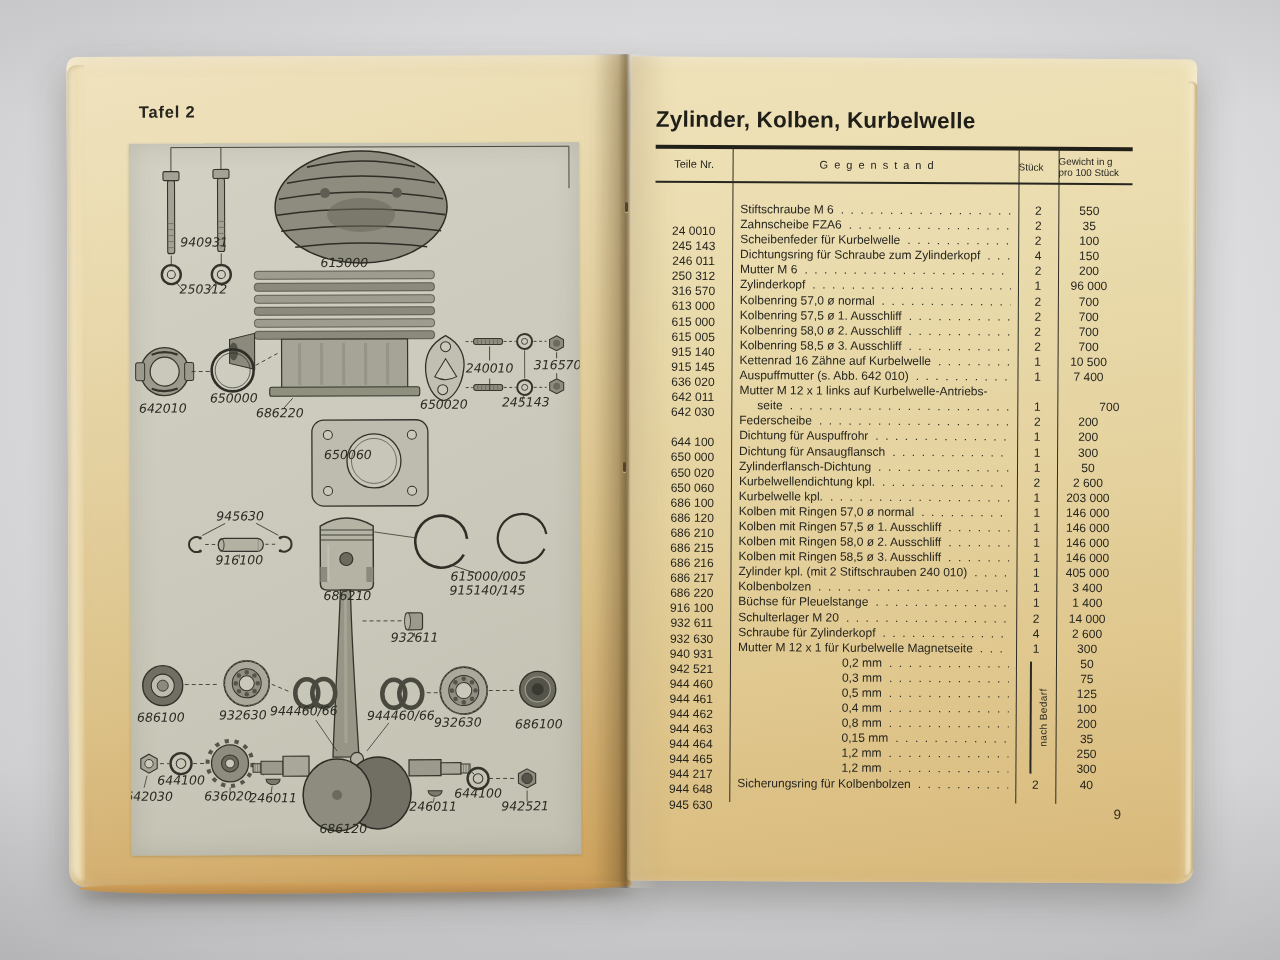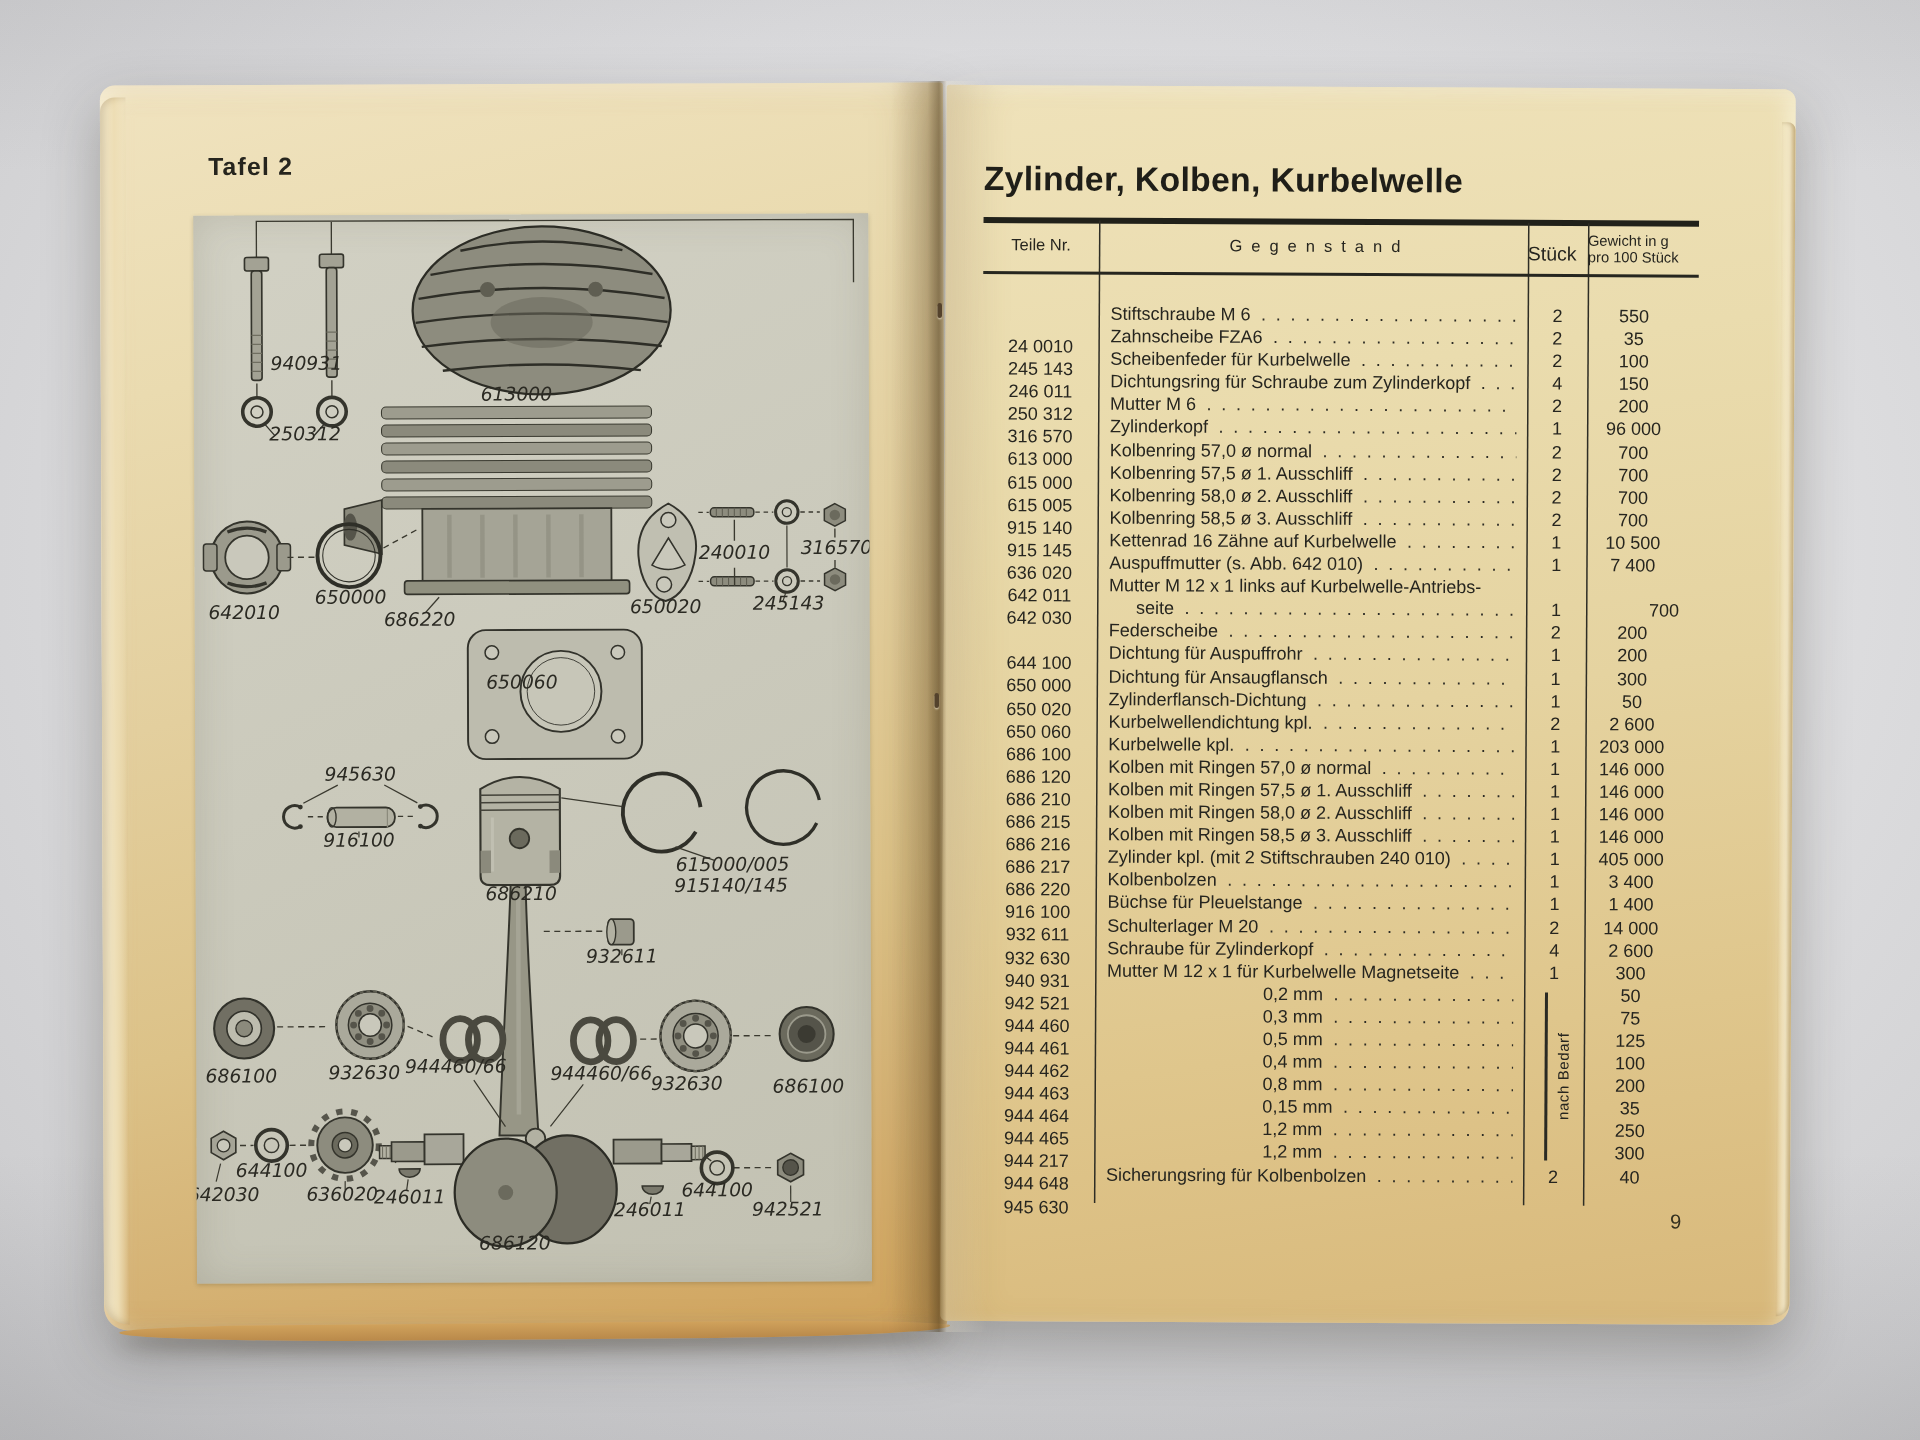--- a/index.html
+++ b/index.html
@@ -50,21 +50,21 @@
   .title{position:absolute;left:25px;top:50px;font-size:22.5px;font-weight:bold;
     color:#1f1e18;letter-spacing:0.2px;}
   .tbl{position:absolute;left:25px;top:88px;width:477px;height:662px;
     color:#26251f;font-size:12px;}
   .rule-thick{position:absolute;left:0;top:0;width:477px;height:3.6px;background:#21211a;}
   .thead-line{position:absolute;left:0;top:36px;width:477px;height:1.8px;background:#26261f;}
   .vline{position:absolute;top:2px;height:655px;width:1.2px;background:#2e2d25;}
   .v1{left:77px;} .v2{left:363px;} .v3{left:403px;}
   .h-nr{position:absolute;left:0;top:13px;width:77px;text-align:center;font-size:11px;}
   .h-gg{position:absolute;left:85px;top:13px;width:278px;text-align:center;font-size:11px;letter-spacing:6px;}
-  .h-stk{position:absolute;left:363px;top:15px;width:20px;text-align:center;font-size:13px;}
+  .h-stk{position:absolute;left:363px;top:15px;width:20px;text-align:center;font-size:10px;}
   .h-gw{position:absolute;left:403px;top:9px;width:74px;text-align:left;font-size:9.8px;line-height:11px;}
   .tbody{position:absolute;left:0;top:57px;width:477px;}
   .trow{display:flex;height:15.1px;line-height:15.1px;}
   .trow.wrap{height:30.2px;}
   .c1{width:77px;flex:none;text-align:center;margin-top:22px;}
   .c2{width:286px;flex:none;display:flex;padding:0 5px 0 8px;box-sizing:border-box;
       overflow:hidden;white-space:nowrap;}
   .c2.block{display:block;}
   .c3{width:40px;flex:none;text-align:center;}
   .c4{width:74px;flex:none;text-align:center;padding-right:12px;box-sizing:border-box;}

